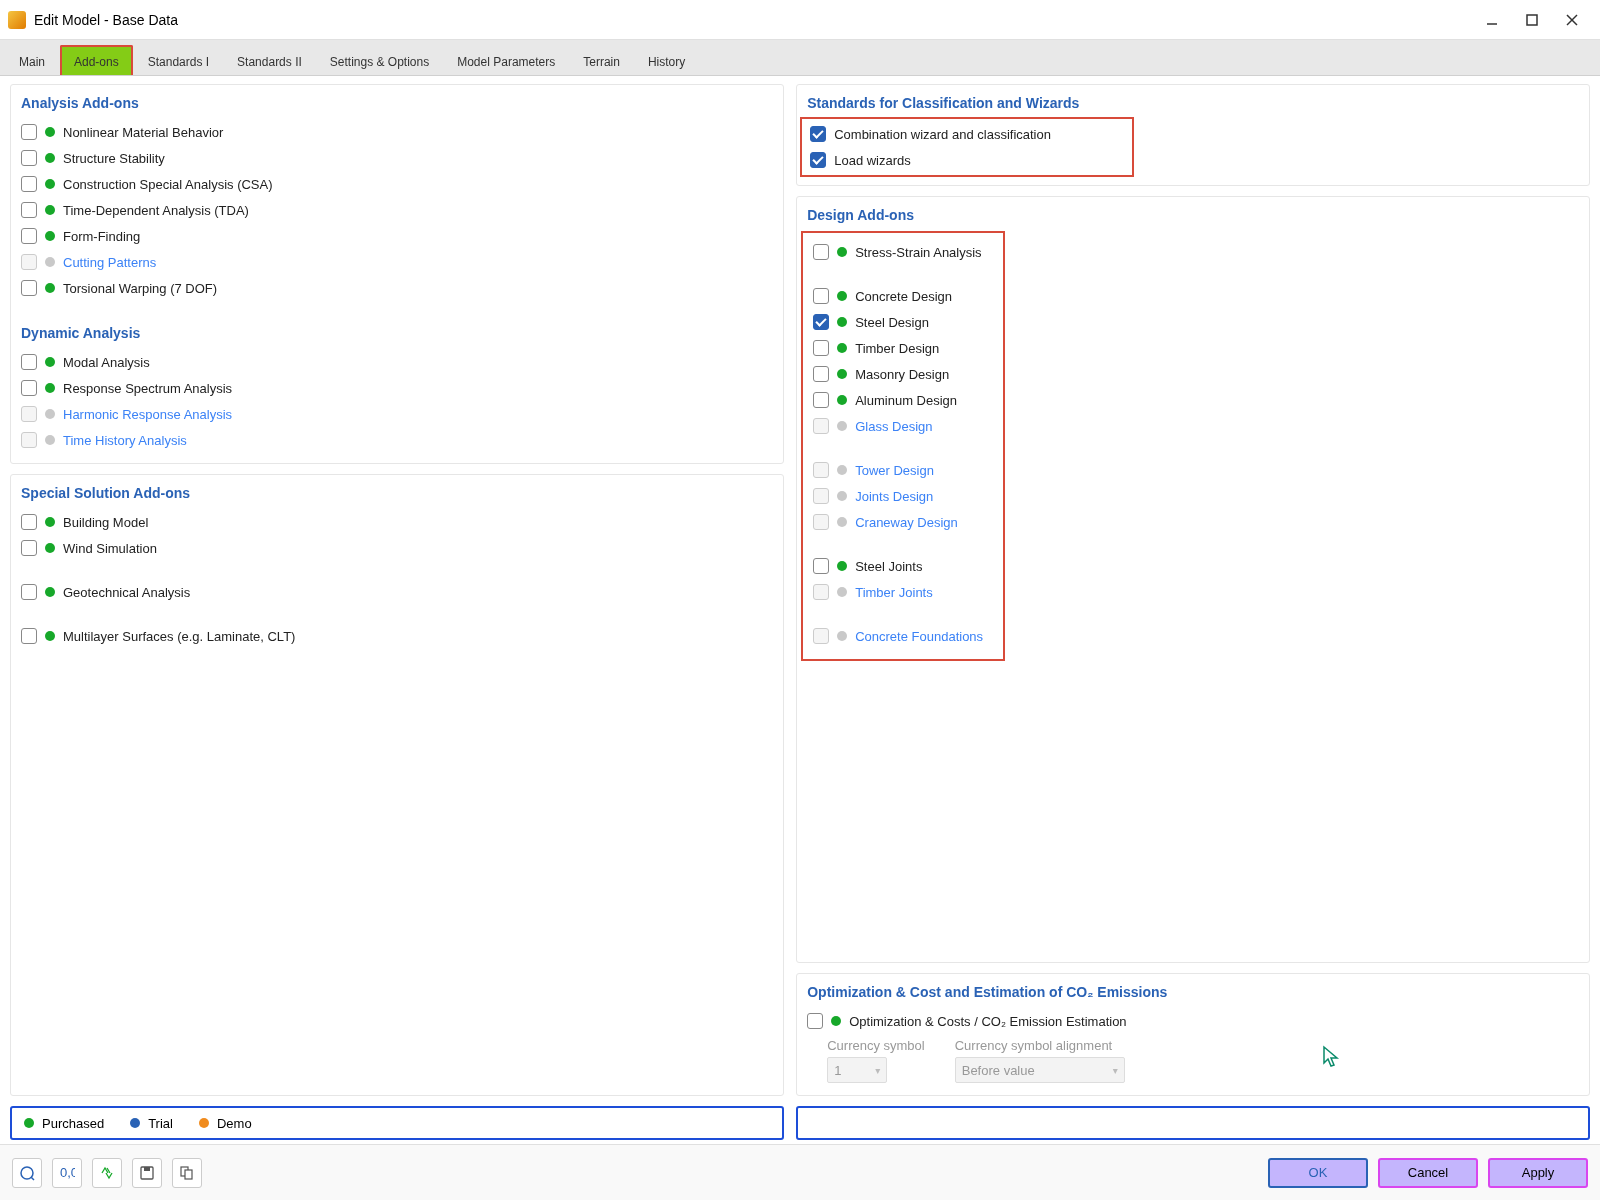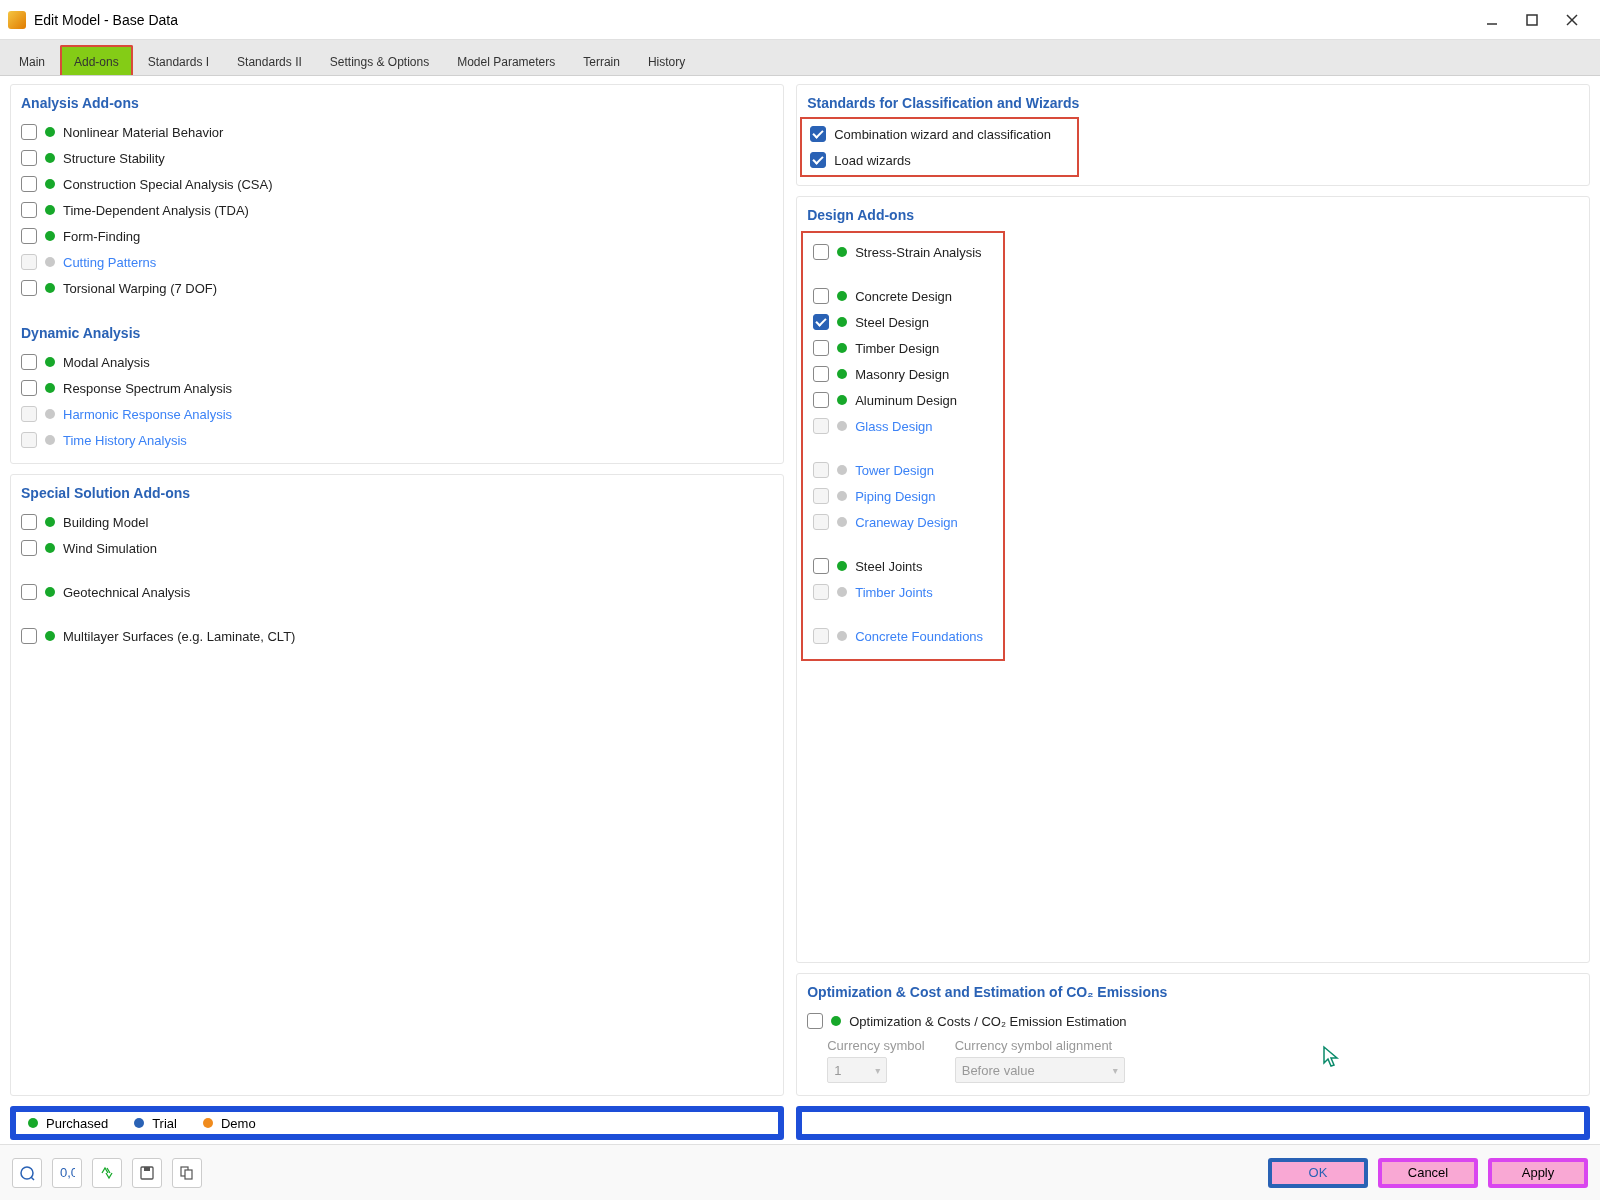--- a/index.html
+++ b/index.html
@@ -31,36 +31,36 @@
 .chk.checked::after { content: ""; width: 4px; height: 8px; border: solid #fff; border-width: 0 2px 2px 0; transform: rotate(45deg); margin-top: -2px; }
 .chk.disabled { border-color: #ccc; background: #f5f5f5; }
 .status-dot { width: 10px; height: 10px; border-radius: 50%; flex-shrink: 0; }
 .status-dot.purchased { background: #17a82a; }
 .status-dot.trial { background: #2a62b5; }
 .status-dot.demo { background: #f08b1d; }
 .status-dot.disabled { background: #c9c9c9; }
 .item-label { color: #222; }
 .item-row.disabled .item-label { color: #3b82f6; }
 
-.legend { height: 34px; background: #fff; border: 6px solid #1d4ed8; border-radius: 3px; display: flex; align-items: center; gap: 26px; padding: 0 12px; }
+.legend { height: 34px; background: #fff; border: 2px solid #1d4ed8; border-radius: 3px; display: flex; align-items: center; gap: 26px; padding: 0 12px; }
 .legend .entry { display: flex; align-items: center; gap: 8px; }
 
 .opt-row { display: flex; gap: 30px; padding: 4px 22px 2px; }
 .opt-row label { color: #999; font-size: 13px; display: block; margin-bottom: 4px; }
 .select-box { width: 60px; height: 26px; border: 1px solid #ddd; background: #f3f3f3; color: #999; padding: 2px 6px; display: flex; align-items: center; justify-content: space-between; border-radius: 2px; }
 .select-box.wide { width: 170px; }
 .select-box .caret { font-size: 10px; color: #bbb; }
 
 .flex-fill { flex: 1; }
 
 .footer { height: 56px; background: #f9f9f9; border-top: 1px solid #e0e0e0; display: flex; align-items: center; padding: 0 12px; gap: 10px; }
 .footer .tool-btn { width: 30px; height: 30px; border: 1px solid #ccc; border-radius: 3px; background: #fff; display: flex; align-items: center; justify-content: center; }
 .footer .tool-btn svg { width: 16px; height: 16px; }
 .footer .spacer { flex: 1; }
-.footer .btn { width: 100px; height: 30px; border: 4px solid #d946ef; border-radius: 3px; background: #f9a8d4; display: flex; align-items: center; justify-content: center; cursor: pointer; }
+.footer .btn { width: 100px; height: 30px; border: 2px solid #d946ef; border-radius: 3px; background: #c4b5fd; display: flex; align-items: center; justify-content: center; cursor: pointer; }
 .footer .btn.primary { border-color: #2a62b5; color: #2a62b5; }
 
 .design-group { outline: 2px solid #d84b3a; outline-offset: 0; width: 200px; margin: 2px 0 0 -2px; padding: 6px 8px 10px; }
 
 .cursor { position: absolute; left: 1322px; top: 1045px; pointer-events: none; }
 .cursor svg { width: 20px; height: 24px; }
 </style>
 </head>
 <body>
 
@@ -198,21 +198,21 @@
         <div class="entry">
             <span class="status-dot demo"></span>
             <span>Demo</span>
           </div>
       </div>
     </div>
 
     <div class="col col-right">
       <div class="panel">
         <div class="panel-title">Standards for Classification and Wizards</div>
-        <div style="outline:2px solid #d84b3a; width:275px; padding:2px 6px; margin-left:-3px;">
+        <div style="outline:2px solid #d84b3a; width:330px; padding:2px 6px; margin-left:-3px;">
           <div class="item-row">
               <span class="chk checked"></span>
               <span class="item-label">Combination wizard and classification</span>
             </div>
           <div class="item-row">
               <span class="chk checked"></span>
               <span class="item-label">Load wizards</span>
             </div>
         </div>
       </div>
@@ -256,21 +256,21 @@
               <span class="item-label">Glass Design</span>
             </div>
           <div class="item-row sep-before disabled">
               <span class="chk disabled"></span>
               <span class="status-dot disabled"></span>
               <span class="item-label">Tower Design</span>
             </div>
           <div class="item-row disabled">
               <span class="chk disabled"></span>
               <span class="status-dot disabled"></span>
-              <span class="item-label">Piping Design</span>
+              <span class="item-label">Joints Design</span>
             </div>
           <div class="item-row disabled">
               <span class="chk disabled"></span>
               <span class="status-dot disabled"></span>
               <span class="item-label">Craneway Design</span>
             </div>
           <div class="item-row sep-before">
               <span class="chk"></span>
               <span class="status-dot purchased"></span>
               <span class="item-label">Steel Joints</span>

